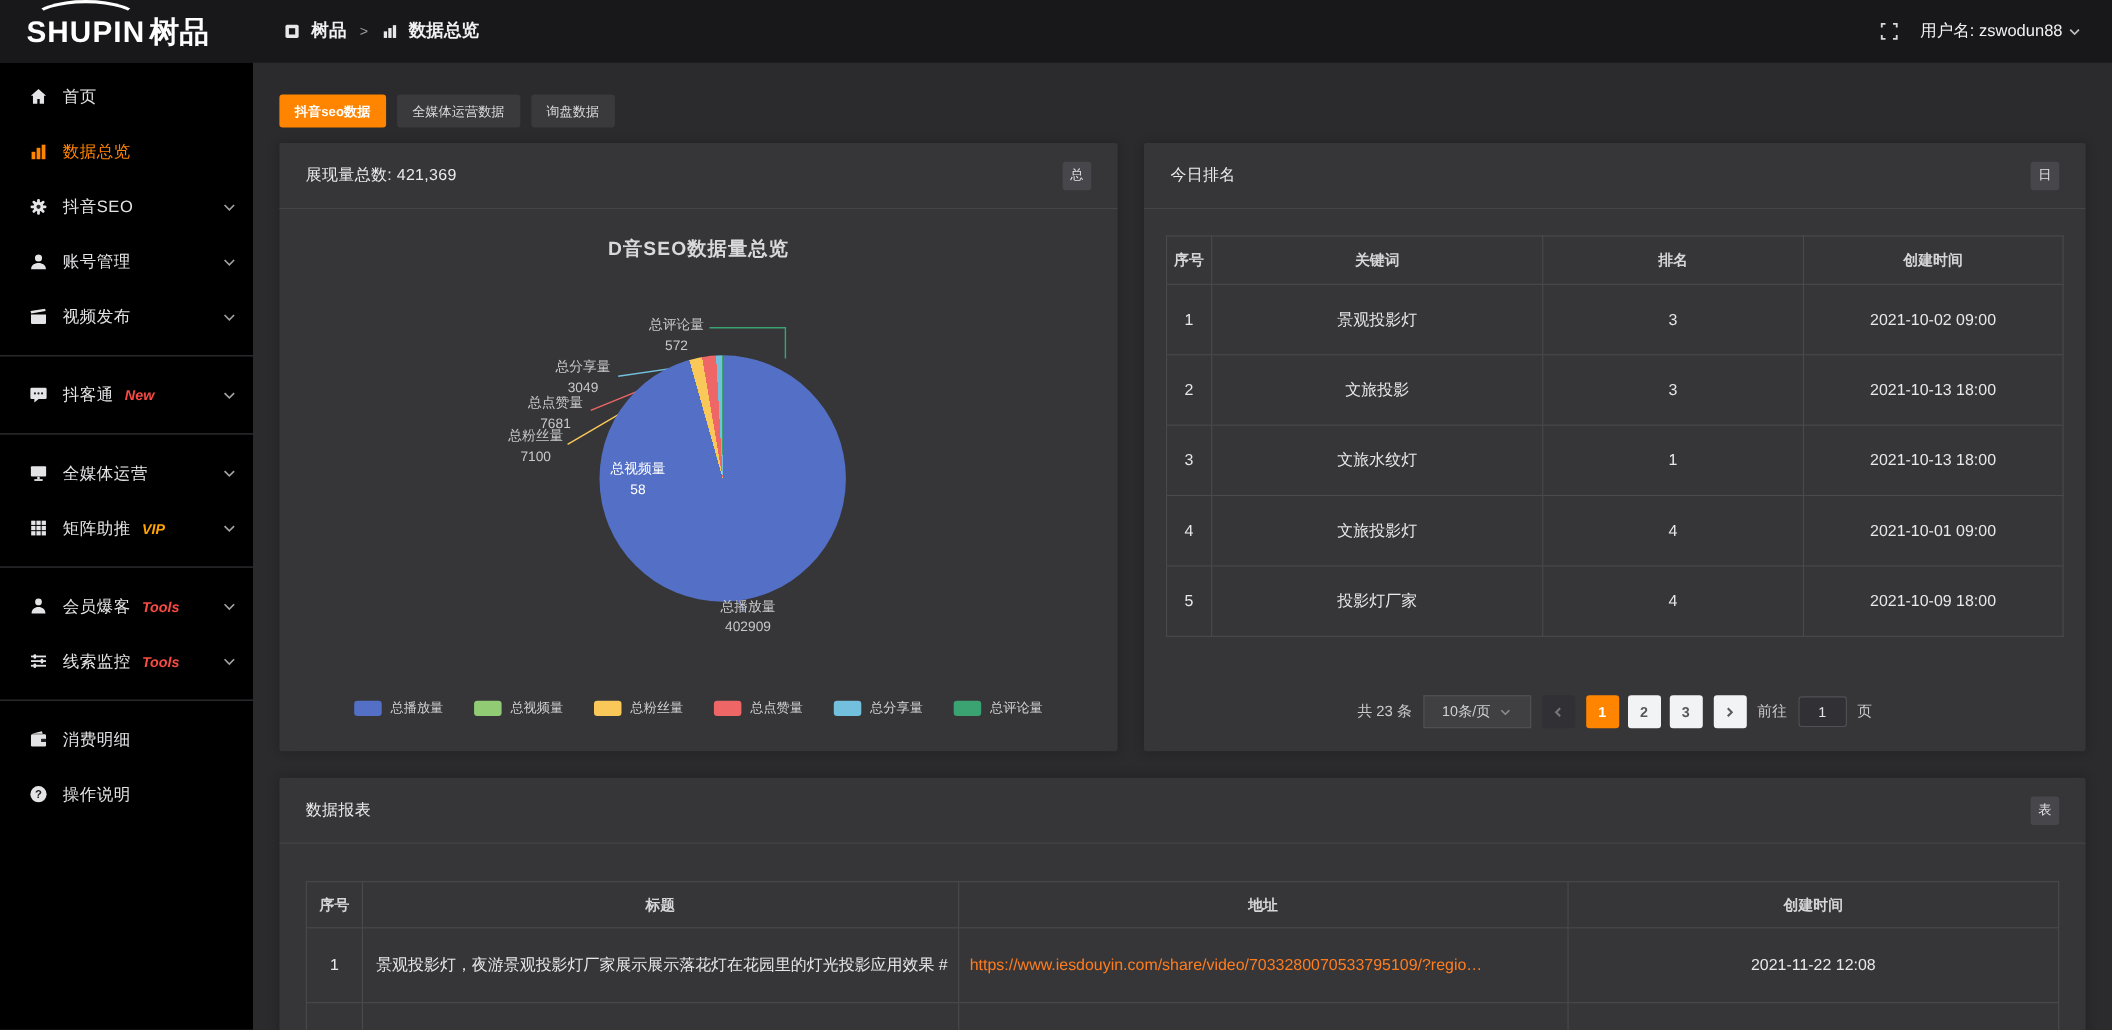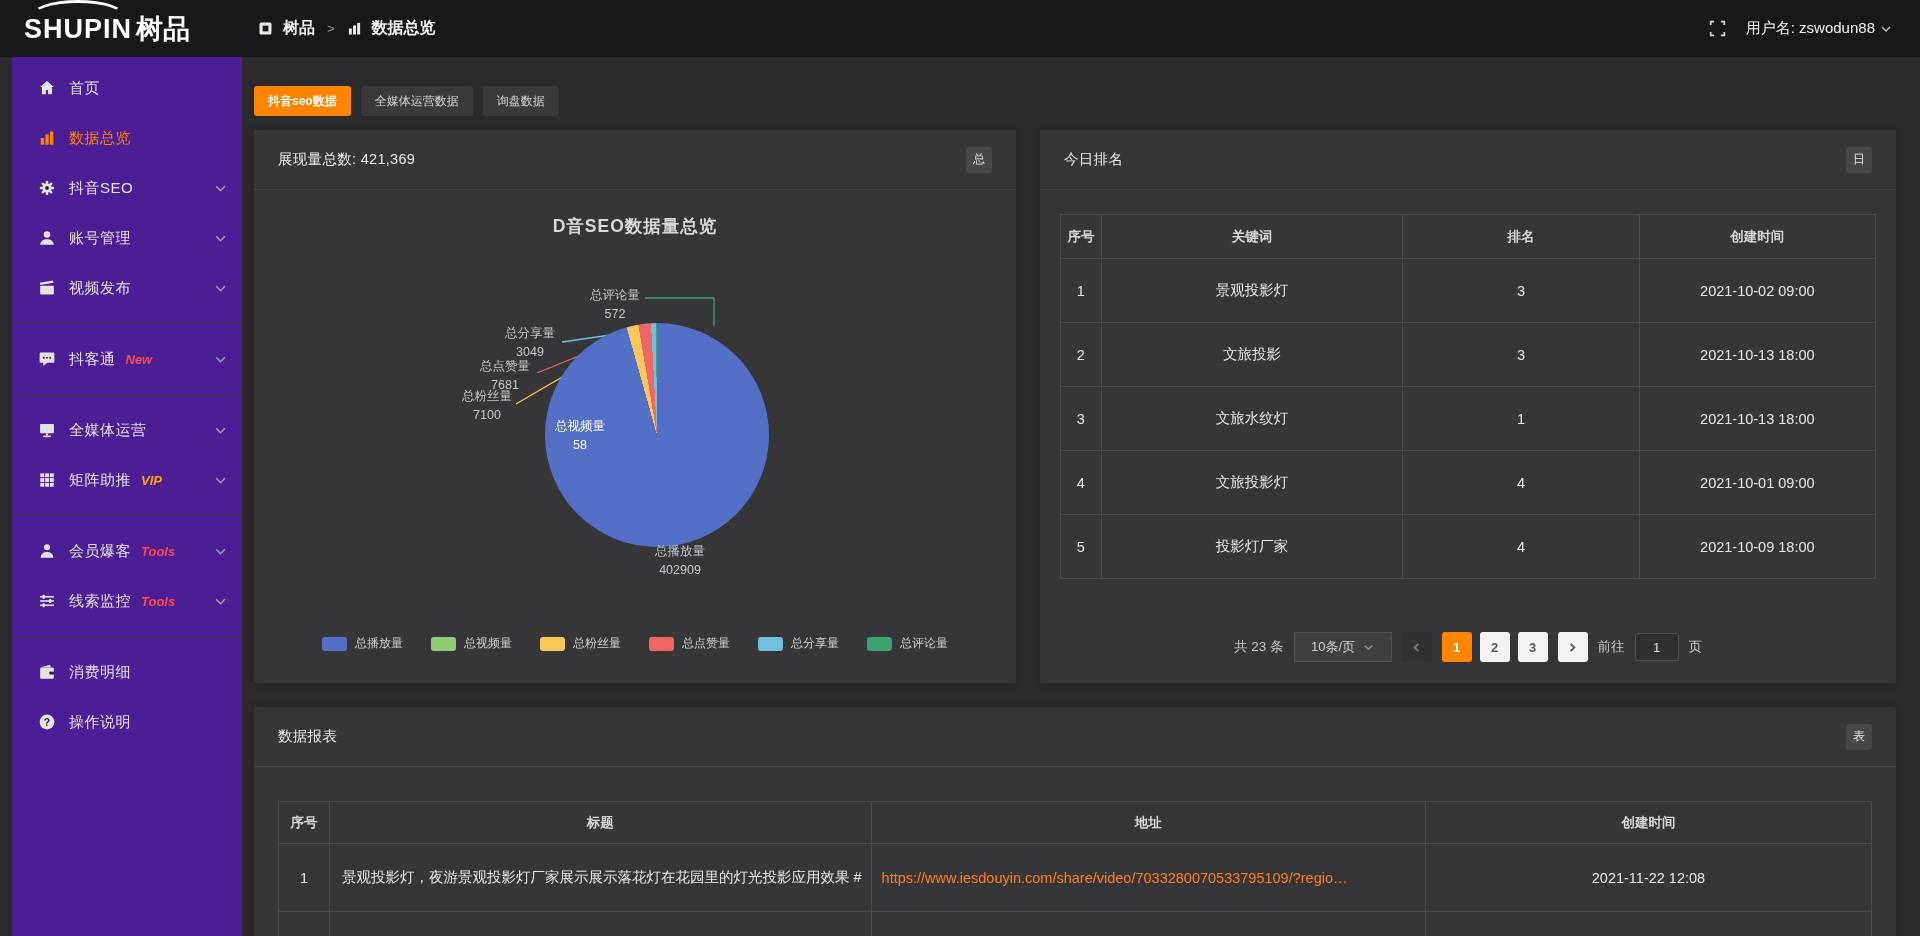--- a/index.html
+++ b/index.html
@@ -16,22 +16,22 @@
   .logo-cn { font-size:27px; font-weight:800; color:#fff; margin-left:4px; }
   .crumbs { display:flex; align-items:center; gap:10px; margin-left:28px; font-size:16px; font-weight:600; color:#f0f0f2; }
   .crumb-ic { display:inline-flex; width:15px; height:15px; color:#e8e8ea; }
   .crumb-sep { color:#9a9a9d; font-size:13px; font-weight:400; margin:0 2px; }
   .topbar-right { margin-left:auto; display:flex; align-items:center; gap:20px; padding-right:28px; }
   .fs-icon { display:inline-flex; width:17px; height:17px; color:#d8d8da; cursor:pointer; }
   .user-name { font-size:15px; font-weight:500; color:#f2f2f4; display:flex; align-items:center; gap:5px; cursor:pointer; }
   .user-name svg { color:#c0c0c3; }
 
   
-  .sidebar { position:absolute; left:12px; top:57px; width:230px; height:879px;
-    background:#4c1d95; padding-top:6px; }
+  .sidebar { position:absolute; left:0; top:57px; width:230px; height:879px;
+    background:#000000; padding-top:6px; }
   .side-item { position:relative; height:50px; display:flex; align-items:center;
     padding-left:26px; cursor:pointer; color:#e4e4e6; font-size:15px; }
   .side-item.active { color:#ff8400; }
   .side-icon { width:18px; height:18px; display:inline-flex; flex:none; }
   .side-icon svg { width:18px; height:18px; }
   .side-label { margin-left:13px; letter-spacing:.5px; }
   .side-badge { margin-left:10px; font-size:13px; font-weight:700; font-style:italic; }
   .side-chevron { position:absolute; right:15px; top:19px; color:#a2a2a5; display:inline-flex; }
   .side-divider { border-top:1px solid #39393c; margin:10px 0; }
 

